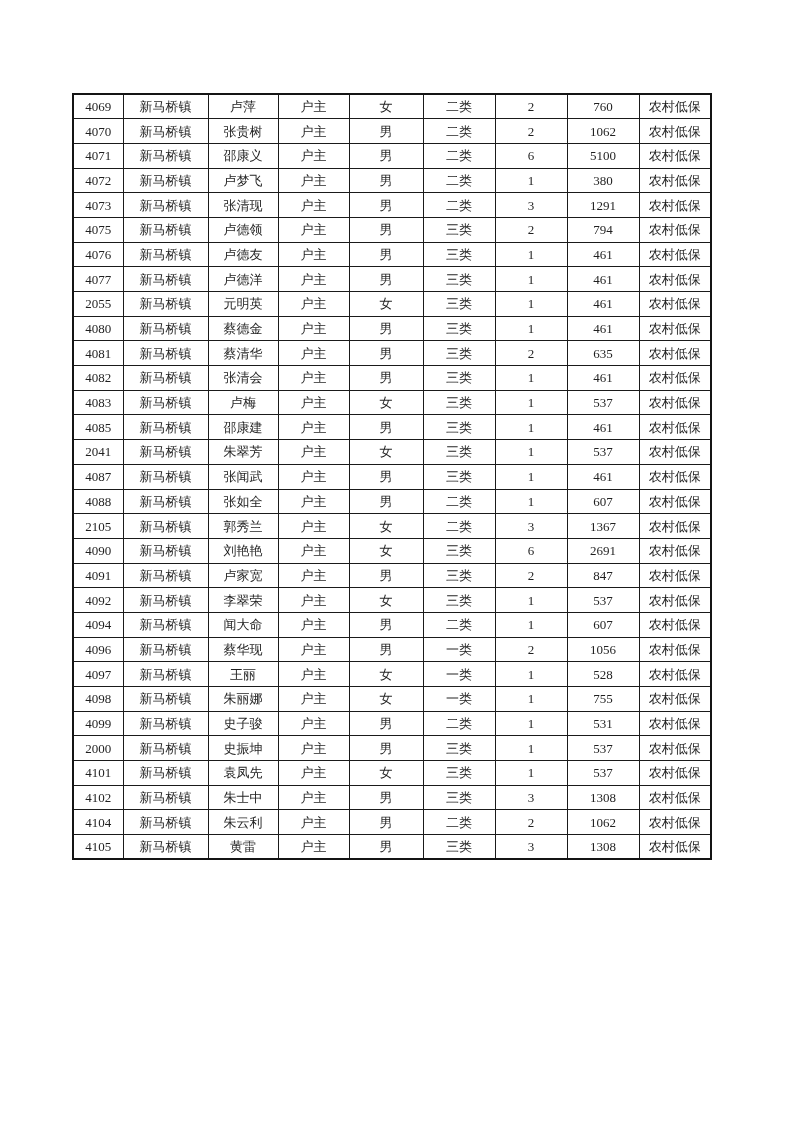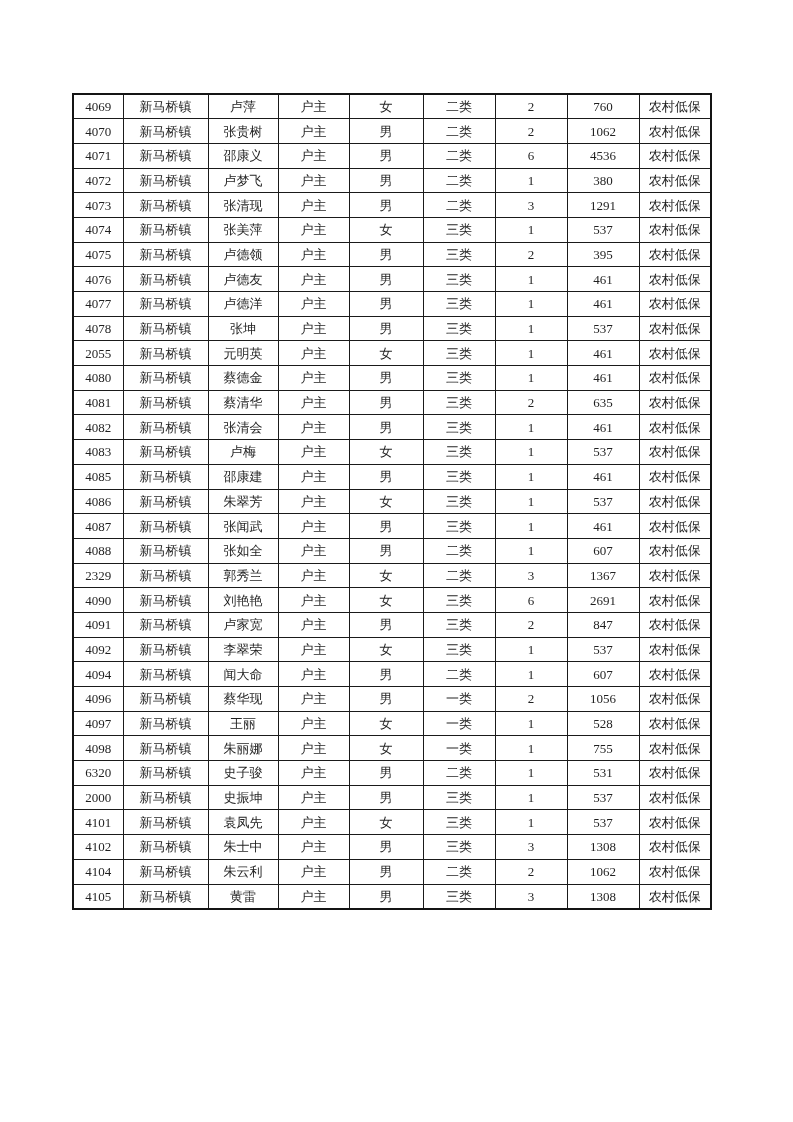--- a/index.html
+++ b/index.html
@@ -83,21 +83,21 @@
           <td>农村低保</td>
         </tr>
         <tr>
           <td>4071</td>
           <td>新马桥镇</td>
           <td>邵康义</td>
           <td>户主</td>
           <td>男</td>
           <td>二类</td>
           <td>6</td>
-          <td>4536</td>
+          <td>5100</td>
           <td>农村低保</td>
         </tr>
         <tr>
           <td>4072</td>
           <td>新马桥镇</td>
           <td>卢梦飞</td>
           <td>户主</td>
           <td>男</td>
           <td>二类</td>
           <td>1</td>
@@ -109,152 +109,130 @@
           <td>新马桥镇</td>
           <td>张清现</td>
           <td>户主</td>
           <td>男</td>
           <td>二类</td>
           <td>3</td>
           <td>1291</td>
           <td>农村低保</td>
         </tr>
         <tr>
-          <td>4074</td>
-          <td>新马桥镇</td>
-          <td>张美萍</td>
+          <td>4075</td>
+          <td>新马桥镇</td>
+          <td>卢德领</td>
+          <td>户主</td>
+          <td>男</td>
+          <td>三类</td>
+          <td>2</td>
+          <td>794</td>
+          <td>农村低保</td>
+        </tr>
+        <tr>
+          <td>4076</td>
+          <td>新马桥镇</td>
+          <td>卢德友</td>
+          <td>户主</td>
+          <td>男</td>
+          <td>三类</td>
+          <td>1</td>
+          <td>461</td>
+          <td>农村低保</td>
+        </tr>
+        <tr>
+          <td>4077</td>
+          <td>新马桥镇</td>
+          <td>卢德洋</td>
+          <td>户主</td>
+          <td>男</td>
+          <td>三类</td>
+          <td>1</td>
+          <td>461</td>
+          <td>农村低保</td>
+        </tr>
+        <tr>
+          <td>2055</td>
+          <td>新马桥镇</td>
+          <td>元明英</td>
+          <td>户主</td>
+          <td>女</td>
+          <td>三类</td>
+          <td>1</td>
+          <td>461</td>
+          <td>农村低保</td>
+        </tr>
+        <tr>
+          <td>4080</td>
+          <td>新马桥镇</td>
+          <td>蔡德金</td>
+          <td>户主</td>
+          <td>男</td>
+          <td>三类</td>
+          <td>1</td>
+          <td>461</td>
+          <td>农村低保</td>
+        </tr>
+        <tr>
+          <td>4081</td>
+          <td>新马桥镇</td>
+          <td>蔡清华</td>
+          <td>户主</td>
+          <td>男</td>
+          <td>三类</td>
+          <td>2</td>
+          <td>635</td>
+          <td>农村低保</td>
+        </tr>
+        <tr>
+          <td>4082</td>
+          <td>新马桥镇</td>
+          <td>张清会</td>
+          <td>户主</td>
+          <td>男</td>
+          <td>三类</td>
+          <td>1</td>
+          <td>461</td>
+          <td>农村低保</td>
+        </tr>
+        <tr>
+          <td>4083</td>
+          <td>新马桥镇</td>
+          <td>卢梅</td>
           <td>户主</td>
           <td>女</td>
           <td>三类</td>
           <td>1</td>
           <td>537</td>
           <td>农村低保</td>
         </tr>
         <tr>
-          <td>4075</td>
-          <td>新马桥镇</td>
-          <td>卢德领</td>
-          <td>户主</td>
-          <td>男</td>
-          <td>三类</td>
-          <td>2</td>
-          <td>395</td>
-          <td>农村低保</td>
-        </tr>
-        <tr>
-          <td>4076</td>
-          <td>新马桥镇</td>
-          <td>卢德友</td>
-          <td>户主</td>
-          <td>男</td>
-          <td>三类</td>
-          <td>1</td>
-          <td>461</td>
-          <td>农村低保</td>
-        </tr>
-        <tr>
-          <td>4077</td>
-          <td>新马桥镇</td>
-          <td>卢德洋</td>
-          <td>户主</td>
-          <td>男</td>
-          <td>三类</td>
-          <td>1</td>
-          <td>461</td>
-          <td>农村低保</td>
-        </tr>
-        <tr>
-          <td>4078</td>
-          <td>新马桥镇</td>
-          <td>张坤</td>
-          <td>户主</td>
-          <td>男</td>
+          <td>4085</td>
+          <td>新马桥镇</td>
+          <td>邵康建</td>
+          <td>户主</td>
+          <td>男</td>
+          <td>三类</td>
+          <td>1</td>
+          <td>461</td>
+          <td>农村低保</td>
+        </tr>
+        <tr>
+          <td>2041</td>
+          <td>新马桥镇</td>
+          <td>朱翠芳</td>
+          <td>户主</td>
+          <td>女</td>
           <td>三类</td>
           <td>1</td>
           <td>537</td>
           <td>农村低保</td>
         </tr>
         <tr>
-          <td>2055</td>
-          <td>新马桥镇</td>
-          <td>元明英</td>
-          <td>户主</td>
-          <td>女</td>
-          <td>三类</td>
-          <td>1</td>
-          <td>461</td>
-          <td>农村低保</td>
-        </tr>
-        <tr>
-          <td>4080</td>
-          <td>新马桥镇</td>
-          <td>蔡德金</td>
-          <td>户主</td>
-          <td>男</td>
-          <td>三类</td>
-          <td>1</td>
-          <td>461</td>
-          <td>农村低保</td>
-        </tr>
-        <tr>
-          <td>4081</td>
-          <td>新马桥镇</td>
-          <td>蔡清华</td>
-          <td>户主</td>
-          <td>男</td>
-          <td>三类</td>
-          <td>2</td>
-          <td>635</td>
-          <td>农村低保</td>
-        </tr>
-        <tr>
-          <td>4082</td>
-          <td>新马桥镇</td>
-          <td>张清会</td>
-          <td>户主</td>
-          <td>男</td>
-          <td>三类</td>
-          <td>1</td>
-          <td>461</td>
-          <td>农村低保</td>
-        </tr>
-        <tr>
-          <td>4083</td>
-          <td>新马桥镇</td>
-          <td>卢梅</td>
-          <td>户主</td>
-          <td>女</td>
-          <td>三类</td>
-          <td>1</td>
-          <td>537</td>
-          <td>农村低保</td>
-        </tr>
-        <tr>
-          <td>4085</td>
-          <td>新马桥镇</td>
-          <td>邵康建</td>
-          <td>户主</td>
-          <td>男</td>
-          <td>三类</td>
-          <td>1</td>
-          <td>461</td>
-          <td>农村低保</td>
-        </tr>
-        <tr>
-          <td>4086</td>
-          <td>新马桥镇</td>
-          <td>朱翠芳</td>
-          <td>户主</td>
-          <td>女</td>
-          <td>三类</td>
-          <td>1</td>
-          <td>537</td>
-          <td>农村低保</td>
-        </tr>
-        <tr>
           <td>4087</td>
           <td>新马桥镇</td>
           <td>张闻武</td>
           <td>户主</td>
           <td>男</td>
           <td>三类</td>
           <td>1</td>
           <td>461</td>
           <td>农村低保</td>
         </tr>
@@ -263,21 +241,21 @@
           <td>新马桥镇</td>
           <td>张如全</td>
           <td>户主</td>
           <td>男</td>
           <td>二类</td>
           <td>1</td>
           <td>607</td>
           <td>农村低保</td>
         </tr>
         <tr>
-          <td>2329</td>
+          <td>2105</td>
           <td>新马桥镇</td>
           <td>郭秀兰</td>
           <td>户主</td>
           <td>女</td>
           <td>二类</td>
           <td>3</td>
           <td>1367</td>
           <td>农村低保</td>
         </tr>
         <tr>
@@ -351,21 +329,21 @@
           <td>新马桥镇</td>
           <td>朱丽娜</td>
           <td>户主</td>
           <td>女</td>
           <td>一类</td>
           <td>1</td>
           <td>755</td>
           <td>农村低保</td>
         </tr>
         <tr>
-          <td>6320</td>
+          <td>4099</td>
           <td>新马桥镇</td>
           <td>史子骏</td>
           <td>户主</td>
           <td>男</td>
           <td>二类</td>
           <td>1</td>
           <td>531</td>
           <td>农村低保</td>
         </tr>
         <tr>

